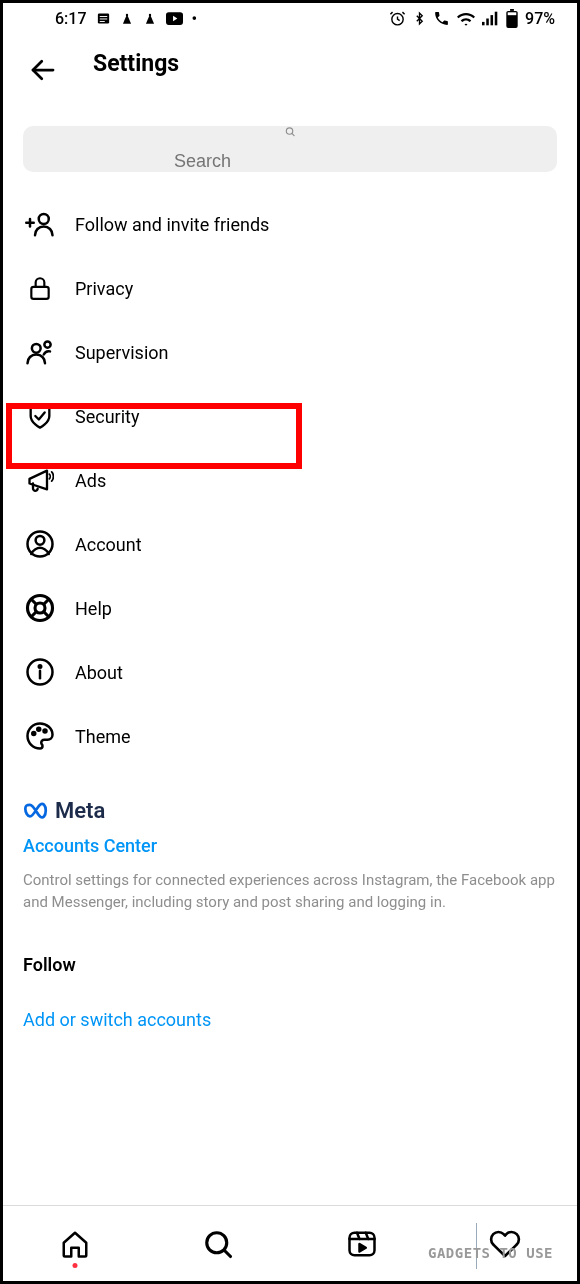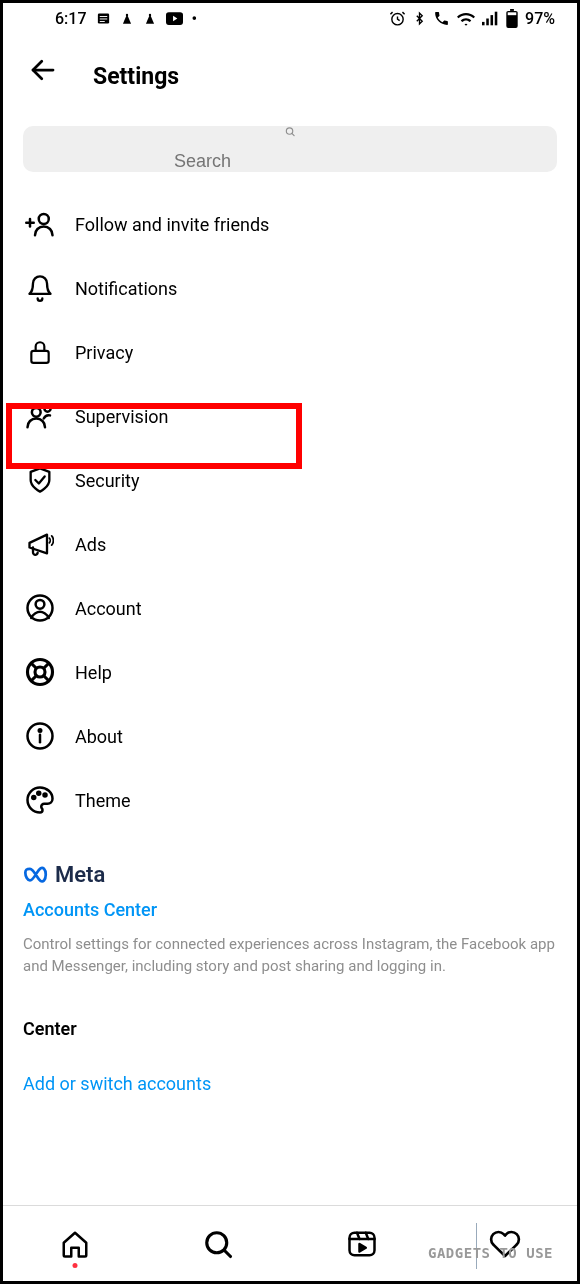--- a/index.html
+++ b/index.html
@@ -19,21 +19,21 @@
     padding: 6px 22px 4px 52px;
     font-size: 16px;
     font-weight: 500;
     color: #000;
   }
   .status-left { display: flex; align-items: center; gap: 9px; }
   .status-right { display: flex; align-items: center; gap: 7px; }
   .status-right svg, .status-left svg { display:block; }
   .header {
     display: flex;
-    align-items: flex-end;
+    align-items: flex-start;
     padding: 18px 20px 10px 20px;
     gap: 30px;
   }
   .back-btn { width: 40px; height: 40px; display:flex; align-items:center; justify-content:center; }
   .title { font-size: 23px; font-weight: 700; }
   .search-wrap { padding: 26px 20px 10px 20px; }
   .search-bar {
     background: #efefef;
     border-radius: 10px;
     height: 46px;
@@ -204,29 +204,20 @@
       <svg width="30" height="30" viewBox="0 0 24 24" fill="none" stroke="#000" stroke-width="2" stroke-linecap="round">
           <circle cx="15" cy="8" r="4"></circle>
           <path d="M8 21c0-4 3-7 7-7s7 3 7 7"></path>
           <line x1="4" y1="8" x2="4" y2="14"></line>
           <line x1="1" y1="11" x2="7" y2="11"></line>
         </svg>
     </span>
     <span>Follow and invite friends</span>
   </div>
 
-  <div class="settings-item">
-    <span class="icon-wrap">
-      <svg width="28" height="28" viewBox="0 0 24 24" fill="none" stroke="#000" stroke-width="2" stroke-linecap="round" stroke-linejoin="round">
-          <path d="M18 8a6 6 0 0 0-12 0c0 7-3 9-3 9h18s-3-2-3-9"></path>
-          <path d="M14 21a2 2 0 0 1-4 0"></path>
-        </svg>
-    </span>
-    <span>Notifications</span>
-  </div>
 
   <div class="settings-item">
     <span class="icon-wrap">
       <svg width="26" height="26" viewBox="0 0 24 24" fill="none" stroke="#000" stroke-width="2" stroke-linecap="round" stroke-linejoin="round">
           <rect x="4" y="11" width="16" height="11" rx="2"></rect>
           <path d="M8 11V7a4 4 0 0 1 8 0v4"></path>
         </svg>
     </span>
     <span>Privacy</span>
   </div>
@@ -319,21 +310,21 @@
     <svg width="28" height="20" viewBox="0 0 36 24">
         <path d="M9 4c3 0 6 5 9 10 3 5 6 8 9 5 3-3 3-12 0-15-3-3-6 0-9 5-3 5-6 10-9 10-3 0-6-5-6-10S6 4 9 4z" fill="none" stroke="#0668E1" stroke-width="3.5" stroke-linecap="round"></path>
       </svg>
     <span>Meta</span>
   </div>
   <div class="accounts-center">Accounts Center</div>
   <div class="meta-desc">Control settings for connected experiences across Instagram, the Facebook app and Messenger, including story and post sharing and logging in.</div>
 </div>
 
 <div class="logins-section">
-  <div class="logins-title">Center</div>
+  <div class="logins-title">Follow</div>
   <div class="logins-link">Add or switch accounts</div>
 </div>
 
 <div class="highlight-box" id="hb" style="top: 400px; left: 3px; width: 296px; height: 66px;"></div>
 
 <div class="bottom-nav">
   <div class="nav-item">
     <svg width="30" height="30" viewBox="0 0 24 24" fill="none" stroke="#000" stroke-width="2" stroke-linecap="round" stroke-linejoin="round">
         <path d="M3 11l9-8 9 8v10a1 1 0 0 1-1 1h-5v-7h-6v7H4a1 1 0 0 1-1-1z"></path>
       </svg>

